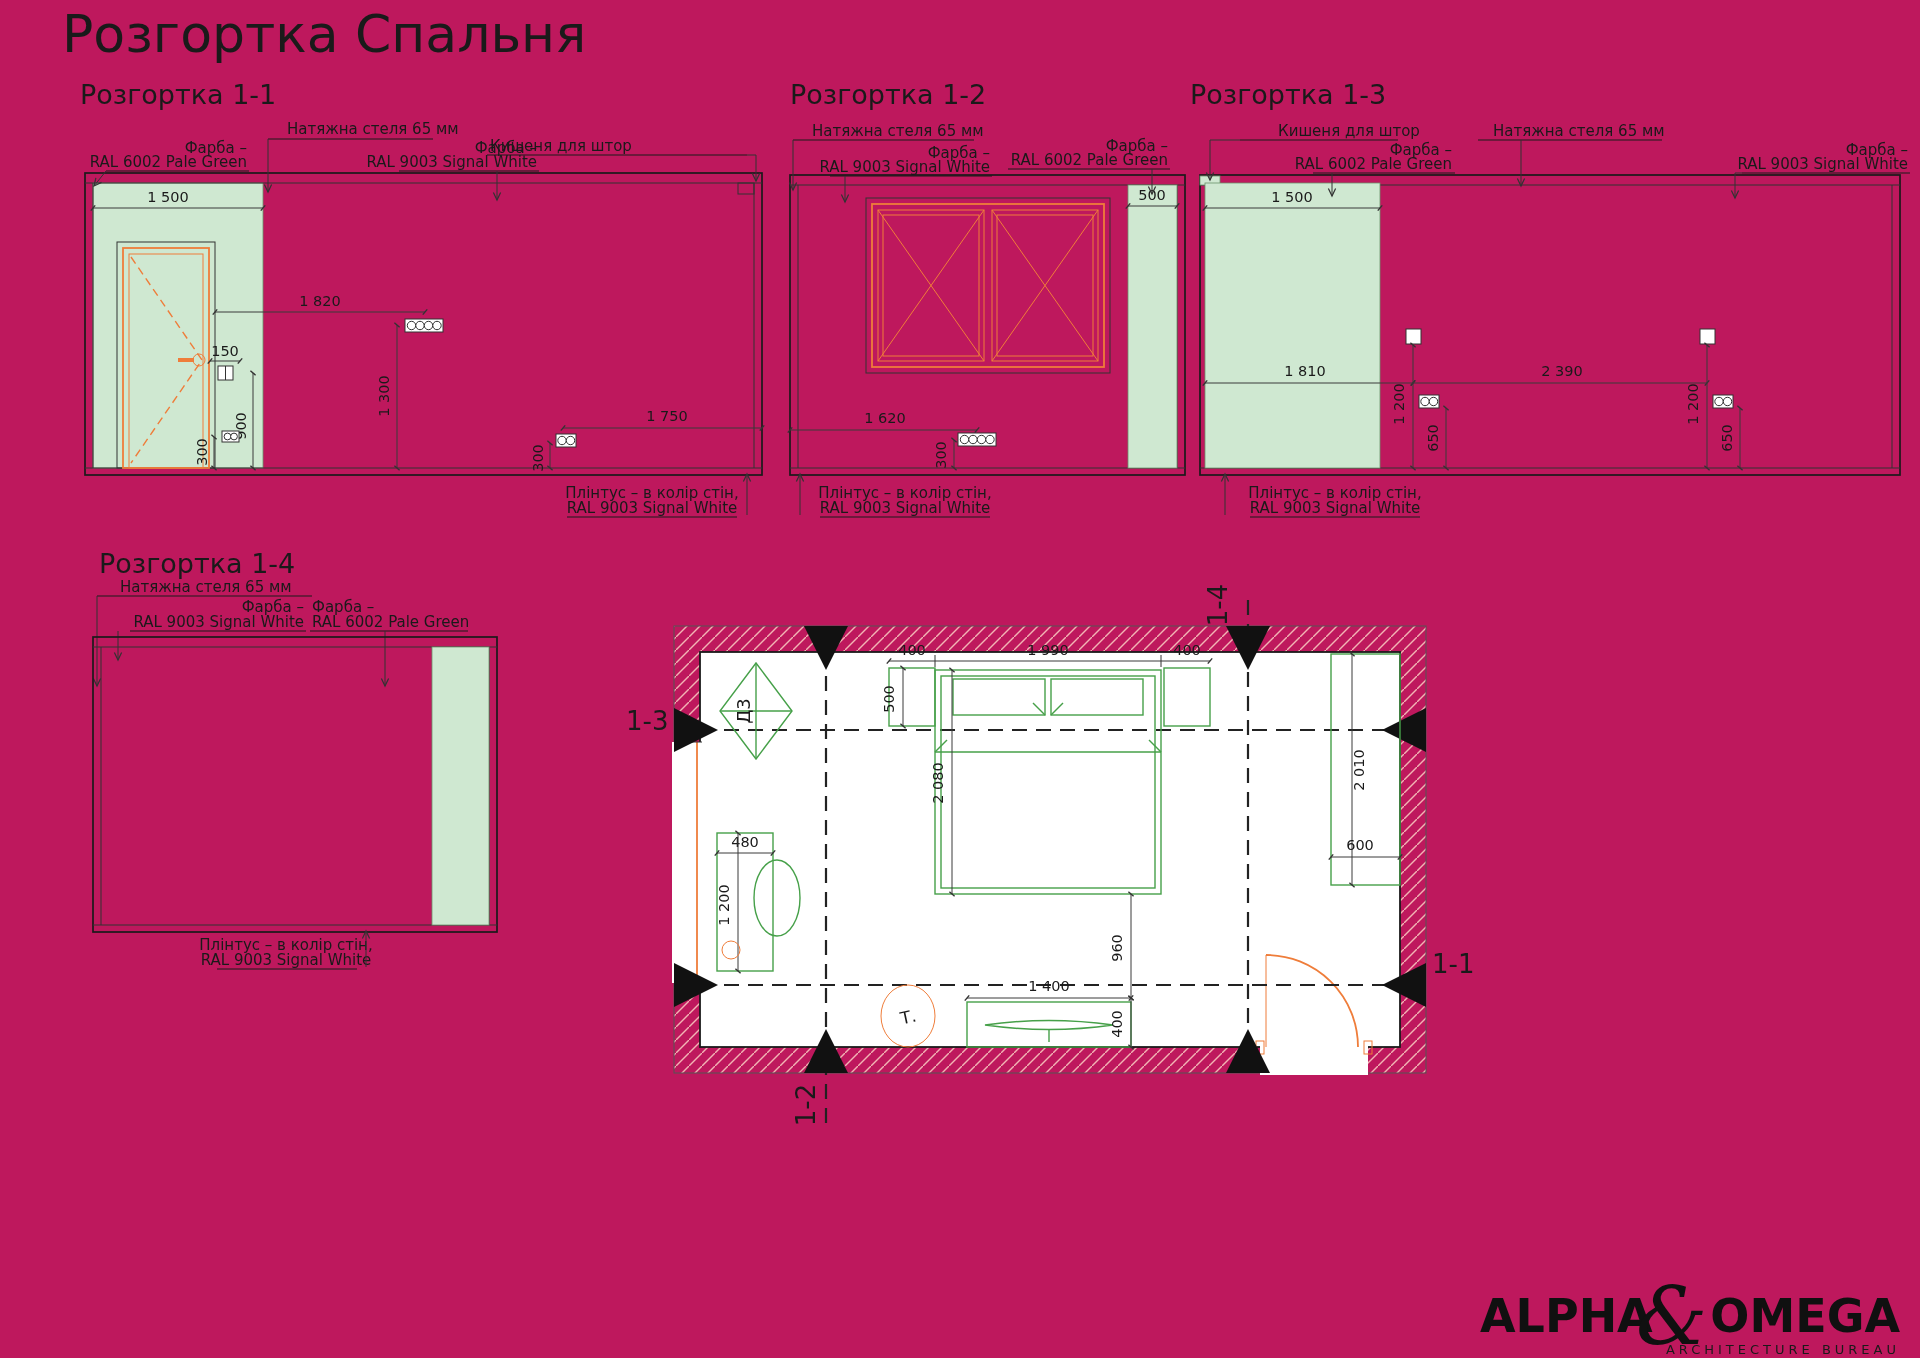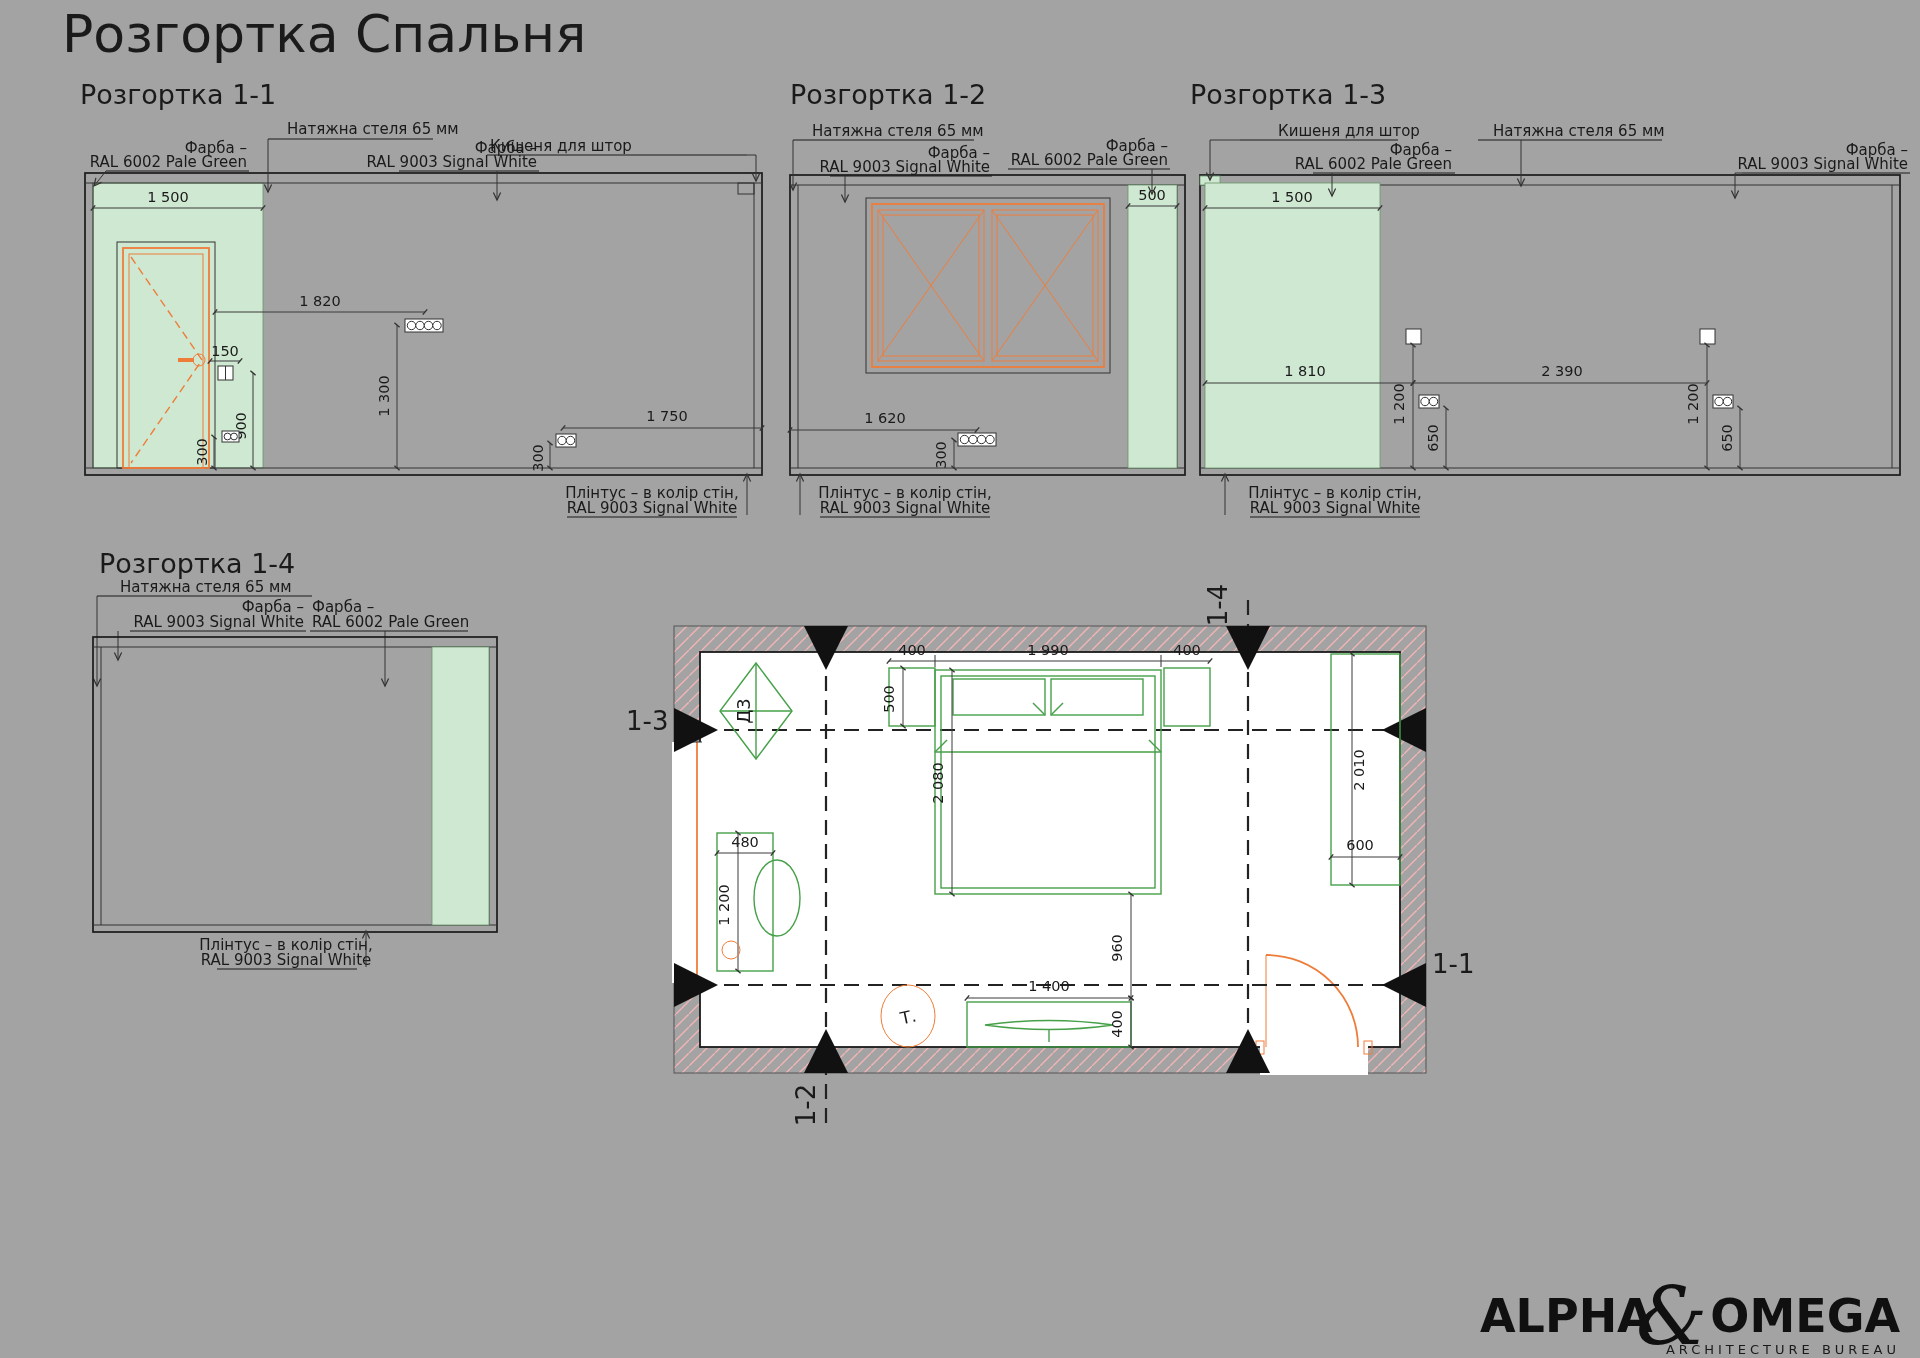--- a/index.html
+++ b/index.html
@@ -1,16 +1,16 @@
 <!DOCTYPE html>
 <html><head>
 <meta charset="utf-8">
 <style>
   html,body{margin:0;padding:0;background:#fff;}
-  .page{position:relative;width:1920px;height:1358px;background:#a3a3a3;overflow:hidden;}
+  .page{position:relative;width:1920px;height:1358px;background:#be185d;overflow:hidden;}
   svg{display:block;}
   .t{font-family:"DejaVu Sans","Liberation Sans",sans-serif;fill:#1a1a1a;}
   .tt{font-size:27px;}
   .big{font-size:52px;}
   .ts{font-size:15px;}
   .td{font-size:14.5px;}
   .tm{font-size:26px;}
   .ln{stroke:#333;stroke-width:1;fill:none;}
   .ln2{stroke:#1a1a1a;stroke-width:1.7;fill:none;}
   .dim{stroke:#3a3a3a;stroke-width:1;fill:none;marker-start:url(#tick);marker-end:url(#tick);}

